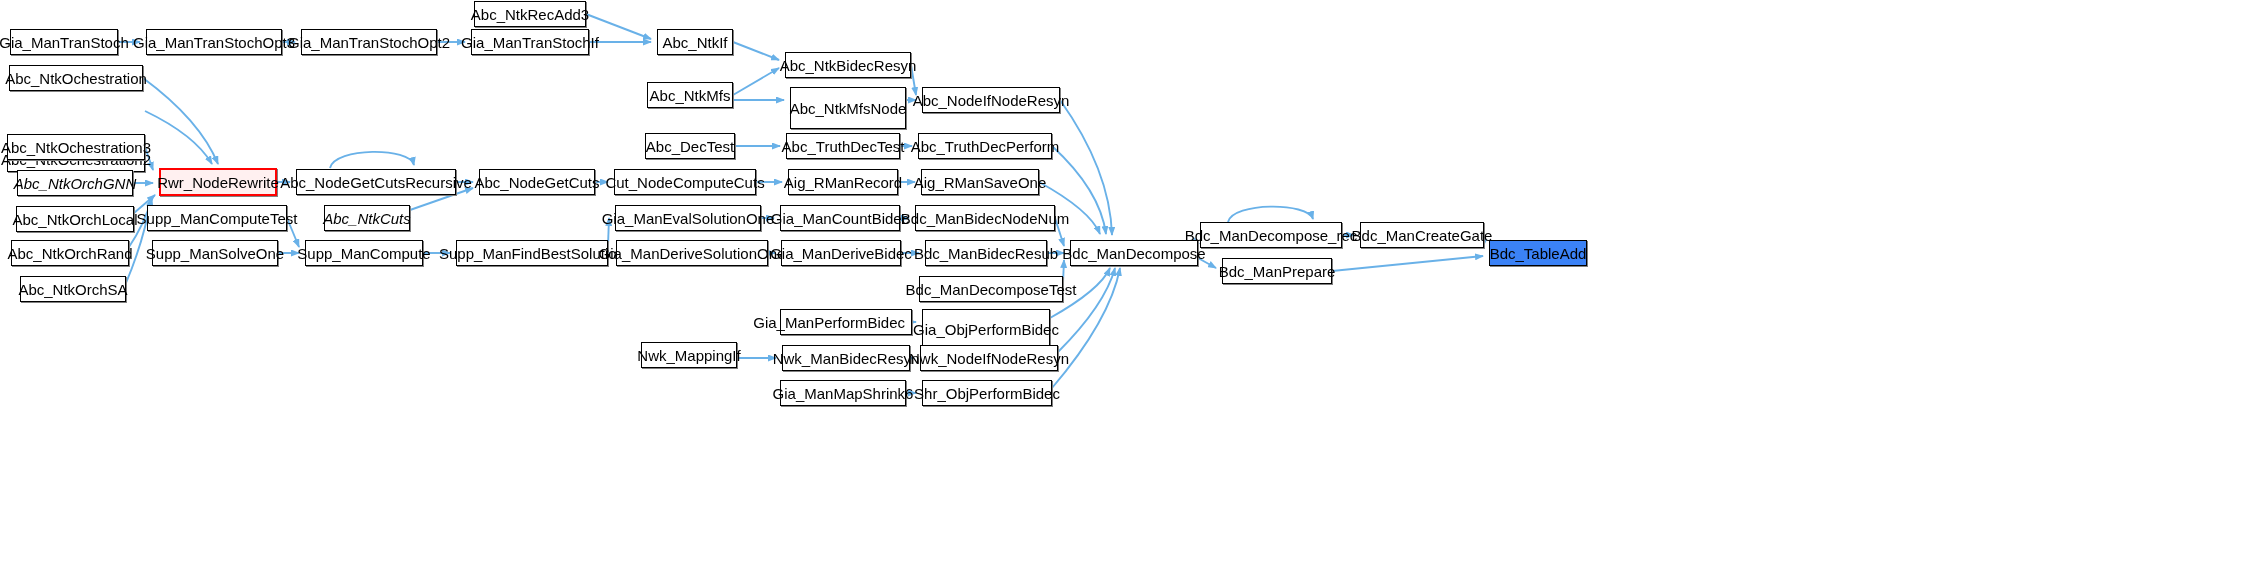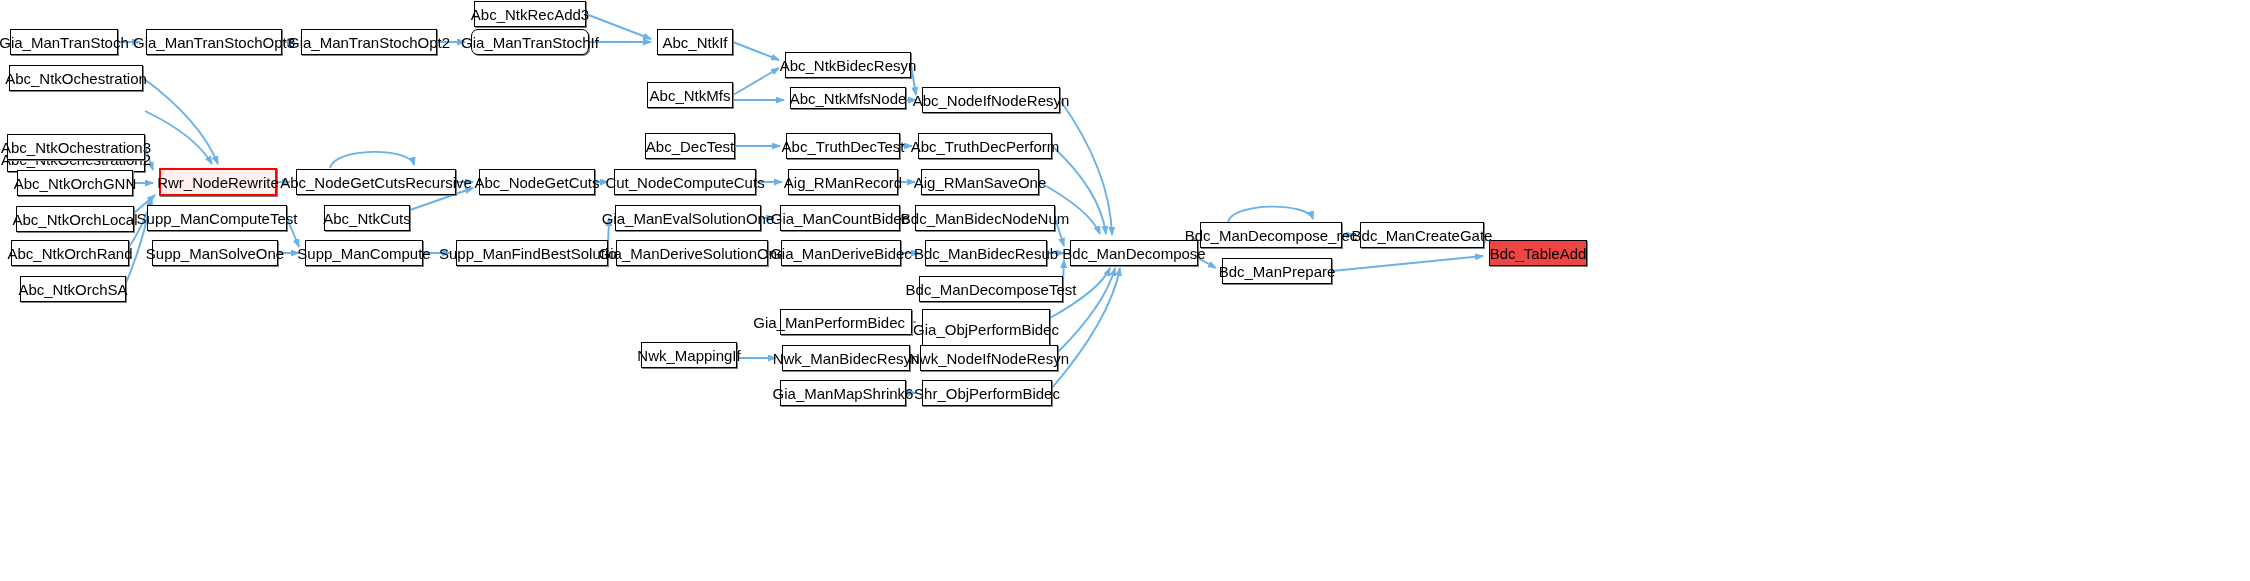--- a/index.html
+++ b/index.html
@@ -44,21 +44,21 @@
     line-height: 1;
     color: #000000;
     white-space: nowrap;
     letter-spacing: 0px;
   }
   .node.current {
     background: #fff0f0;
     border: 2px solid #ff0000;
   }
   .node.focus {
-    background: #ef4444;
+    background: #3b82f6;
     border: 1px solid #000000;
   }
   .node-label {
     display: block;
     padding: 0 6px;
   }
 </style>
 </head>
 <body>
 
@@ -129,60 +129,60 @@
   <div id="node-layer">
       <div class="node" style="left: 10px; top: 29px; width: 108px; height: 26px;">
         <span class="node-label">Gia_ManTranStoch</span>
       </div>
       <div class="node" style="left: 146px; top: 29px; width: 136px; height: 26px;">
         <span class="node-label">Gia_ManTranStochOpt3</span>
       </div>
       <div class="node" style="left: 301px; top: 29px; width: 136px; height: 26px;">
         <span class="node-label">Gia_ManTranStochOpt2</span>
       </div>
-      <div class="node" style="left: 471px; top: 29px; width: 118px; height: 26px; border-radius: 7px;">
+      <div class="node" style="left: 471px; top: 29px; width: 118px; height: 26px;">
         <span class="node-label">Gia_ManTranStochIf</span>
       </div>
       <div class="node" style="left: 474px; top: 1px; width: 112px; height: 26px;">
         <span class="node-label">Abc_NtkRecAdd3</span>
       </div>
       <div class="node" style="left: 657px; top: 29px; width: 76px; height: 26px;">
         <span class="node-label">Abc_NtkIf</span>
       </div>
       <div class="node" style="left: 785px; top: 52px; width: 126px; height: 26px;">
         <span class="node-label">Abc_NtkBidecResyn</span>
       </div>
       <div class="node" style="left: 9px; top: 65px; width: 134px; height: 26px;">
         <span class="node-label">Abc_NtkOchestration</span>
       </div>
       <div class="node" style="left: 7px; top: 98px; width: 138px; height: 26px; margin-top: 48px;">
         <span class="node-label">Abc_NtkOchestration2</span>
       </div>
       <div class="node" style="left: 647px; top: 82px; width: 86px; height: 26px;">
         <span class="node-label">Abc_NtkMfs</span>
       </div>
-      <div class="node" style="left: 790px; top: 87px; width: 116px; height: 22px;">
+      <div class="node" style="left: 790px; top: 87px; width: 116px; height: 42px;">
         <span class="node-label">Abc_NtkMfsNode</span>
       </div>
       <div class="node" style="left: 922px; top: 87px; width: 138px; height: 26px;">
         <span class="node-label">Abc_NodeIfNodeResyn</span>
       </div>
       <div class="node" style="left: 7px; top: 134px; width: 138px; height: 26px;">
         <span class="node-label">Abc_NtkOchestration3</span>
       </div>
       <div class="node" style="left: 645px; top: 133px; width: 90px; height: 26px;">
         <span class="node-label">Abc_DecTest</span>
       </div>
       <div class="node" style="left: 786px; top: 133px; width: 114px; height: 26px;">
         <span class="node-label">Abc_TruthDecTest</span>
       </div>
       <div class="node" style="left: 918px; top: 133px; width: 134px; height: 26px;">
         <span class="node-label">Abc_TruthDecPerform</span>
       </div>
-      <div class="node" style="left: 17px; top: 170px; width: 116px; height: 26px;">
+      <div class="node" style="left: 17px; top: 170px; width: 116px; height: 26px; font-style: italic;">
         <span class="node-label">Abc_NtkOrchGNN</span>
       </div>
       <div class="node current" style="left: 159px; top: 168px; width: 118px; height: 28px;">
         <span class="node-label">Rwr_NodeRewrite</span>
       </div>
       <div class="node" style="left: 296px; top: 169px; width: 160px; height: 26px;">
         <span class="node-label">Abc_NodeGetCutsRecursive</span>
       </div>
       <div class="node" style="left: 479px; top: 169px; width: 116px; height: 26px;">
         <span class="node-label">Abc_NodeGetCuts</span>
@@ -195,21 +195,21 @@
       </div>
       <div class="node" style="left: 921px; top: 169px; width: 118px; height: 26px;">
         <span class="node-label">Aig_RManSaveOne</span>
       </div>
       <div class="node" style="left: 16px; top: 206px; width: 118px; height: 26px;">
         <span class="node-label">Abc_NtkOrchLocal</span>
       </div>
       <div class="node" style="left: 147px; top: 205px; width: 140px; height: 26px;">
         <span class="node-label">Supp_ManComputeTest</span>
       </div>
-      <div class="node" style="left: 324px; top: 205px; width: 86px; height: 26px;">
+      <div class="node" style="left: 324px; top: 205px; width: 86px; height: 26px; font-style: italic;">
         <span class="node-label">Abc_NtkCuts</span>
       </div>
       <div class="node" style="left: 615px; top: 205px; width: 146px; height: 26px;">
         <span class="node-label">Gia_ManEvalSolutionOne</span>
       </div>
       <div class="node" style="left: 780px; top: 205px; width: 120px; height: 26px;">
         <span class="node-label">Gia_ManCountBidec</span>
       </div>
       <div class="node" style="left: 915px; top: 205px; width: 140px; height: 26px;">
         <span class="node-label">Bdc_ManBidecNodeNum</span>

